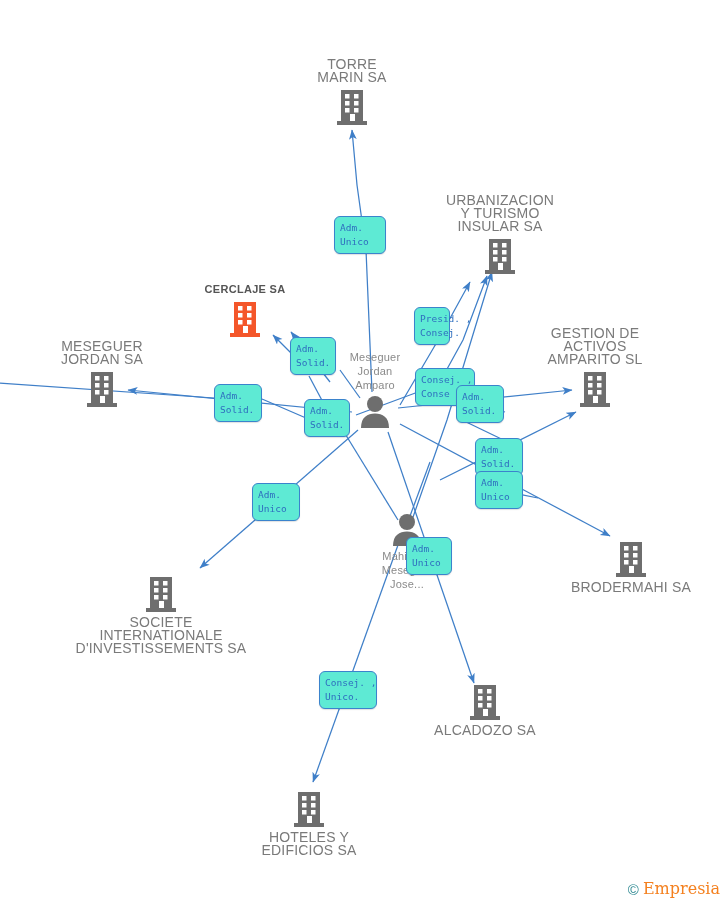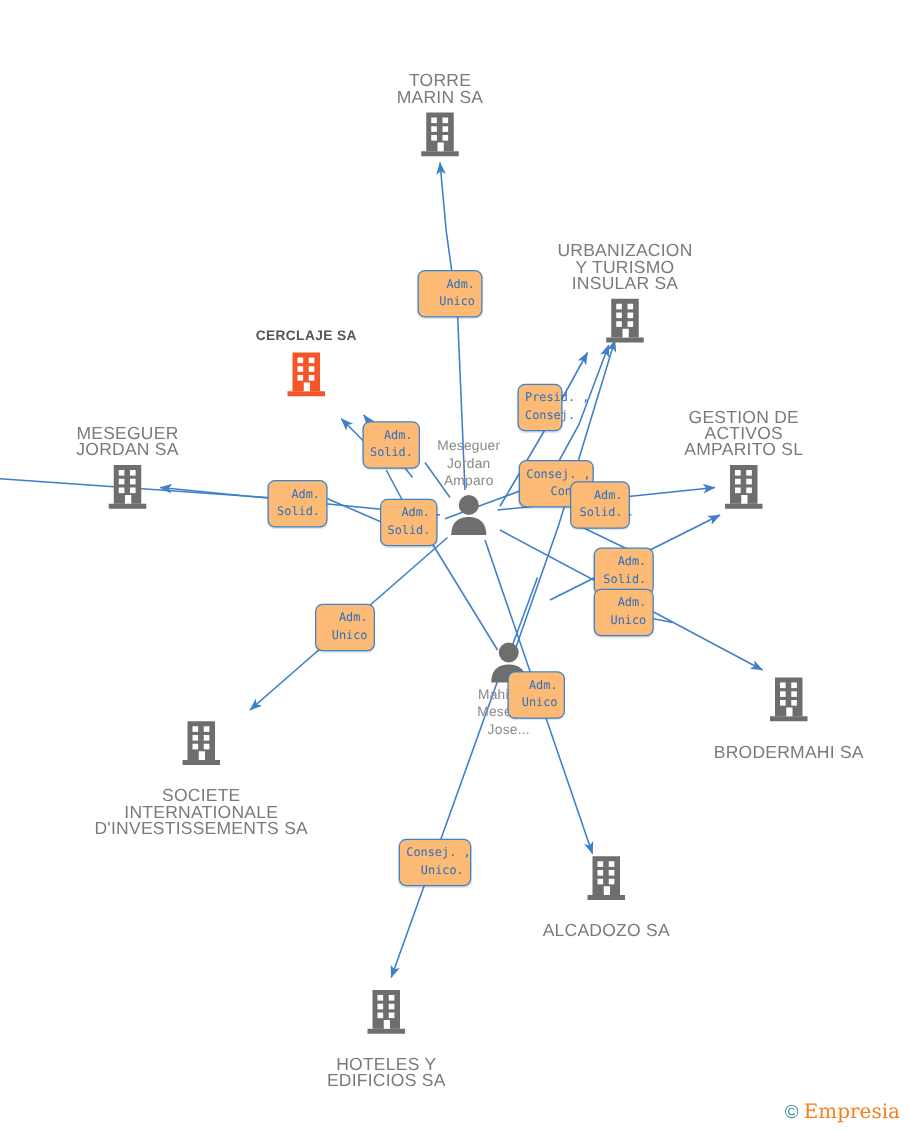--- a/index.html
+++ b/index.html
@@ -11,36 +11,36 @@
   .node{position:absolute;}
   .node .glyph{display:block;}
   .node .caption{
      position:absolute;left:50%;transform:translateX(-50%);
      text-align:center;white-space:nowrap;
      font-size:14px;line-height:13px;color:#7d7d7d;
      letter-spacing:0.2px;
   }
   .node.company .caption{color:#7a7a7a;}
   .node.company.highlight .caption{color:#555;font-weight:bold;font-size:11px;letter-spacing:0.3px;}
-  .caption.below{top:100%;margin-top:17px;}
+  .caption.below{top:100%;margin-top:3px;}
   .caption.above{bottom:100%;margin-bottom:4px;}
 
   .person .caption{color:#8a8a8a;font-size:11px;line-height:14px;}
 
   .relbox{
      position:absolute;
-     background:#fdba74;
+     background:#5eead4;
      border:1.3px solid #3b83cc;
      border-radius:6px;
      box-shadow:0 1px 1px rgba(0,0,0,0.12);
      color:#2f6fbf;
      font-family:"DejaVu Sans Mono","Liberation Mono",monospace;
      font-size:9.5px;
      line-height:15px;
-     text-align:right;
+     text-align:left;
      padding:3px 5px 4px 5px;
      white-space:nowrap;
      box-sizing:border-box;
   }
   .relbox span{display:block;}
   .relbox .l2{margin-top:-1px;}
 
   
   #watermark{position:absolute;right:8px;bottom:8px;display:flex;align-items:center;gap:4px;}
   #watermark .c{color:#2f8a93;font-size:15px;line-height:15px;}
@@ -122,21 +122,21 @@
         <rect x="10" y="13" width="4.5" height="4.5"></rect>
           <rect x="19" y="13" width="4.5" height="4.5"></rect>
         <rect x="10" y="20" width="4.5" height="4.5"></rect>
           <rect x="19" y="20" width="4.5" height="4.5"></rect>
         <rect x="15" y="26" width="5" height="7"></rect>
       </g>
     </svg>
     <div class="caption above">URBANIZACION<br>Y TURISMO<br>INSULAR SA</div>
   </div>
 
-  <div class="node company highlight" style="left:228px;top:280px;width:34px;height:38px;">
+  <div class="node company highlight" style="left:228px;top:300px;width:34px;height:38px;">
     <svg class="glyph" width="34" height="38" viewBox="0 0 34 38">
       <rect x="6" y="2" width="22" height="31" fill="#f4562a"></rect>
       <rect x="2" y="33" width="30" height="4" fill="#f4562a"></rect>
       <g fill="#ffffff">
         <rect x="10" y="6" width="4.5" height="4.5"></rect>
           <rect x="19" y="6" width="4.5" height="4.5"></rect>
         <rect x="10" y="13" width="4.5" height="4.5"></rect>
           <rect x="19" y="13" width="4.5" height="4.5"></rect>
         <rect x="10" y="20" width="4.5" height="4.5"></rect>
           <rect x="19" y="20" width="4.5" height="4.5"></rect>

